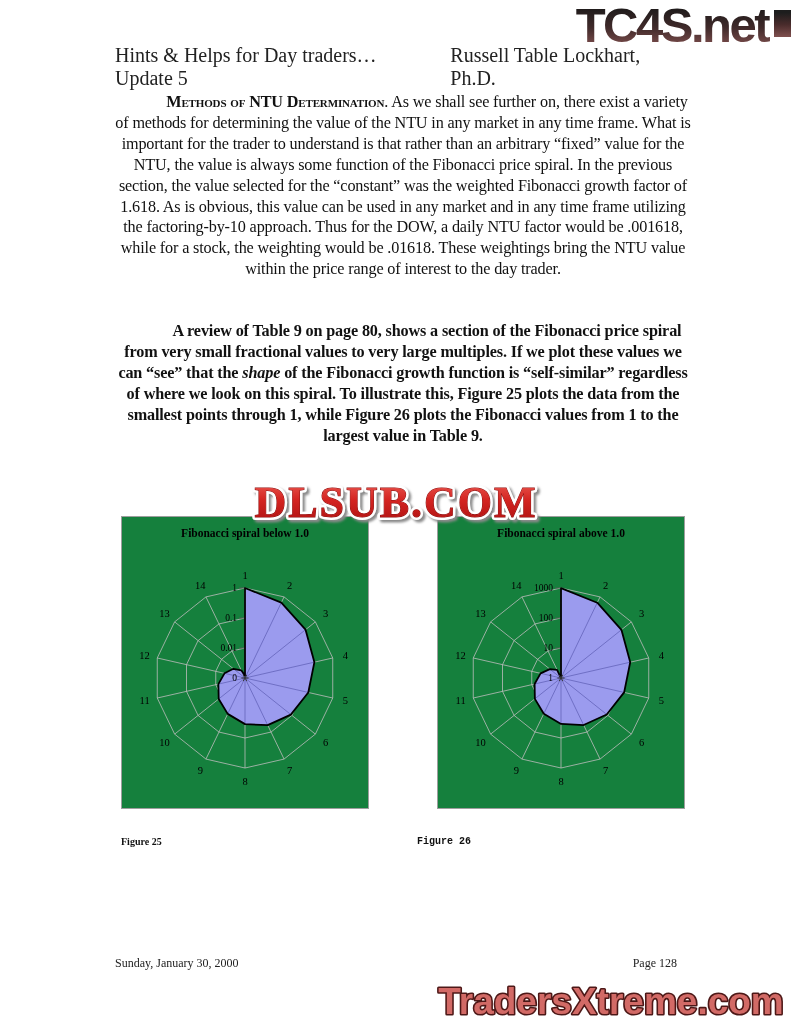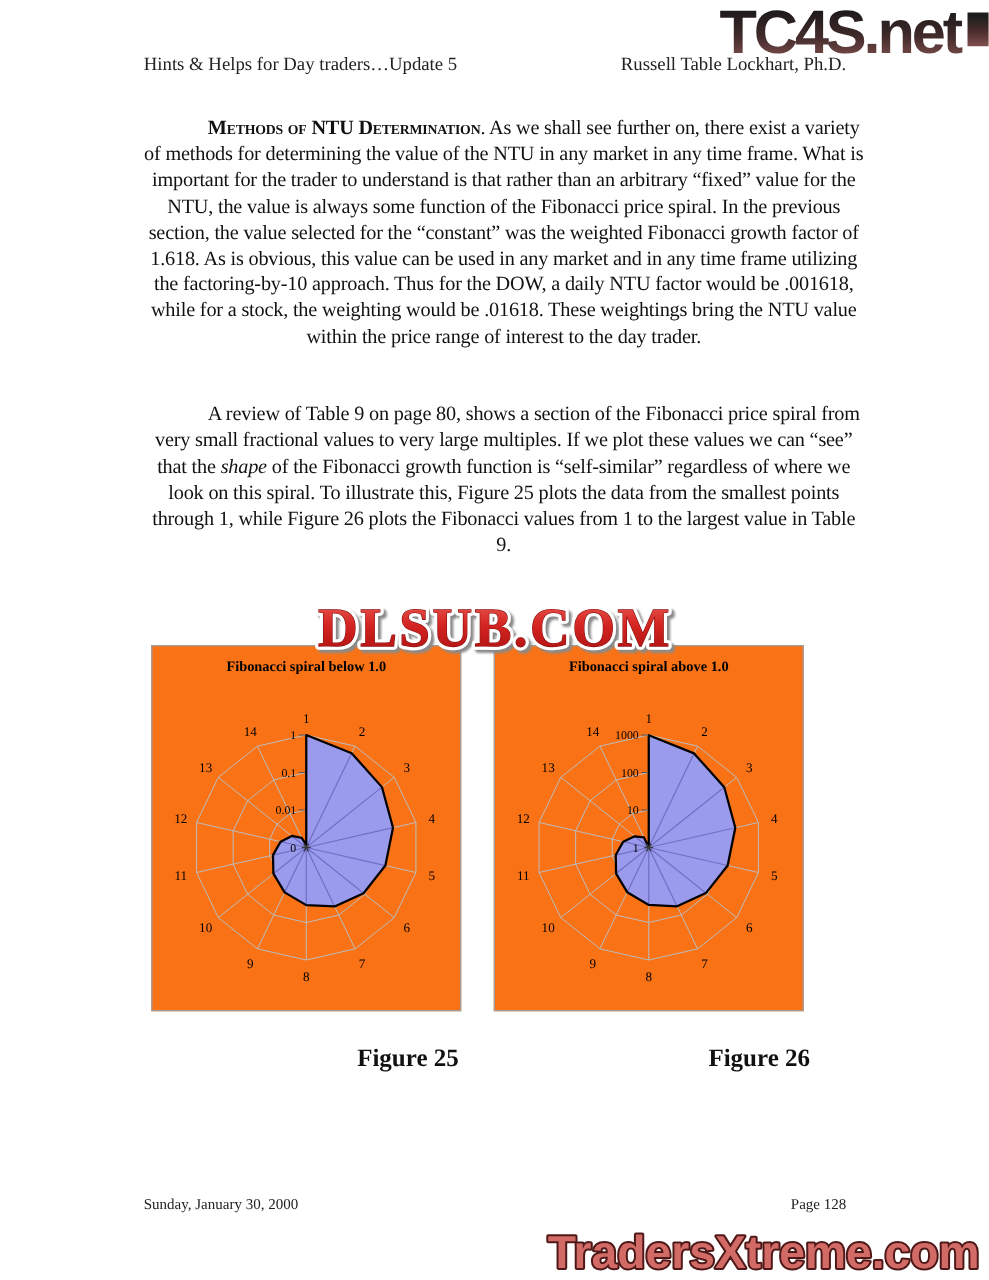--- a/index.html
+++ b/index.html
@@ -2,32 +2,32 @@
 <html><head>
 <meta charset="utf-8">
 <style>
   html,body{margin:0;padding:0;}
   body{
     width:791px;height:1024px;position:relative;background:#ffffff;
     font-family:"Liberation Serif","DejaVu Serif",serif;color:#111;overflow:hidden;
   }
   .abs{position:absolute;}
   .hdr-row{left:115px;top:44px;width:562px;display:flex;justify-content:space-between;
-    font-size:15px;color:#222;gap:20px;}
+    font-size:20px;color:#222;gap:20px;}
   .para{left:115px;width:576px;font-size:16.2px;line-height:20.9px;letter-spacing:-0.15px;
     text-indent:48px;text-align:center;margin:0;}
   .para.p1{top:92px;}
-  .para.p2{top:321px;}
+  .para.p2{top:321px;font-weight:bold;}
   .lead-smallcaps{font-variant:small-caps;font-weight:bold;}
-  .panel{width:246px;height:291px;border:1px solid #9e9e9e;background:#f97316;top:516px;}
+  .panel{width:246px;height:291px;border:1px solid #9e9e9e;background:#15803d;top:516px;}
   .panel.left{left:121px;}
-  .panel.right{left:395px;}
-  .caption{top:836px;width:246px;text-align:right;font-weight:bold;font-size:20px;}
+  .panel.right{left:437px;}
+  .caption{top:836px;width:246px;text-align:left;font-weight:bold;font-size:10px;}
   .caption.left{left:121px;}
-  .caption.right{left:402px;}
+  .caption.right{left:417px;font-family:Liberation Mono, monospace;}
   .footer-row{left:115px;top:956px;width:562px;display:flex;justify-content:space-between;
     font-size:12px;color:#222;}
   .tc4s-wrap{right:20px;top:-3px;z-index:4;}
   .tc4s-frag{right:0;top:10px;width:17px;height:27px;
     background:linear-gradient(#1d1d1d 10%,#4a2c2c 55%,#80504f 100%);z-index:4;}
   .dlsub-wrap{left:50%;transform:translateX(-50%);top:477px;z-index:6;}
   .tx-wrap{right:4px;top:979px;z-index:5;}
 </style>
 </head>
 <body>

